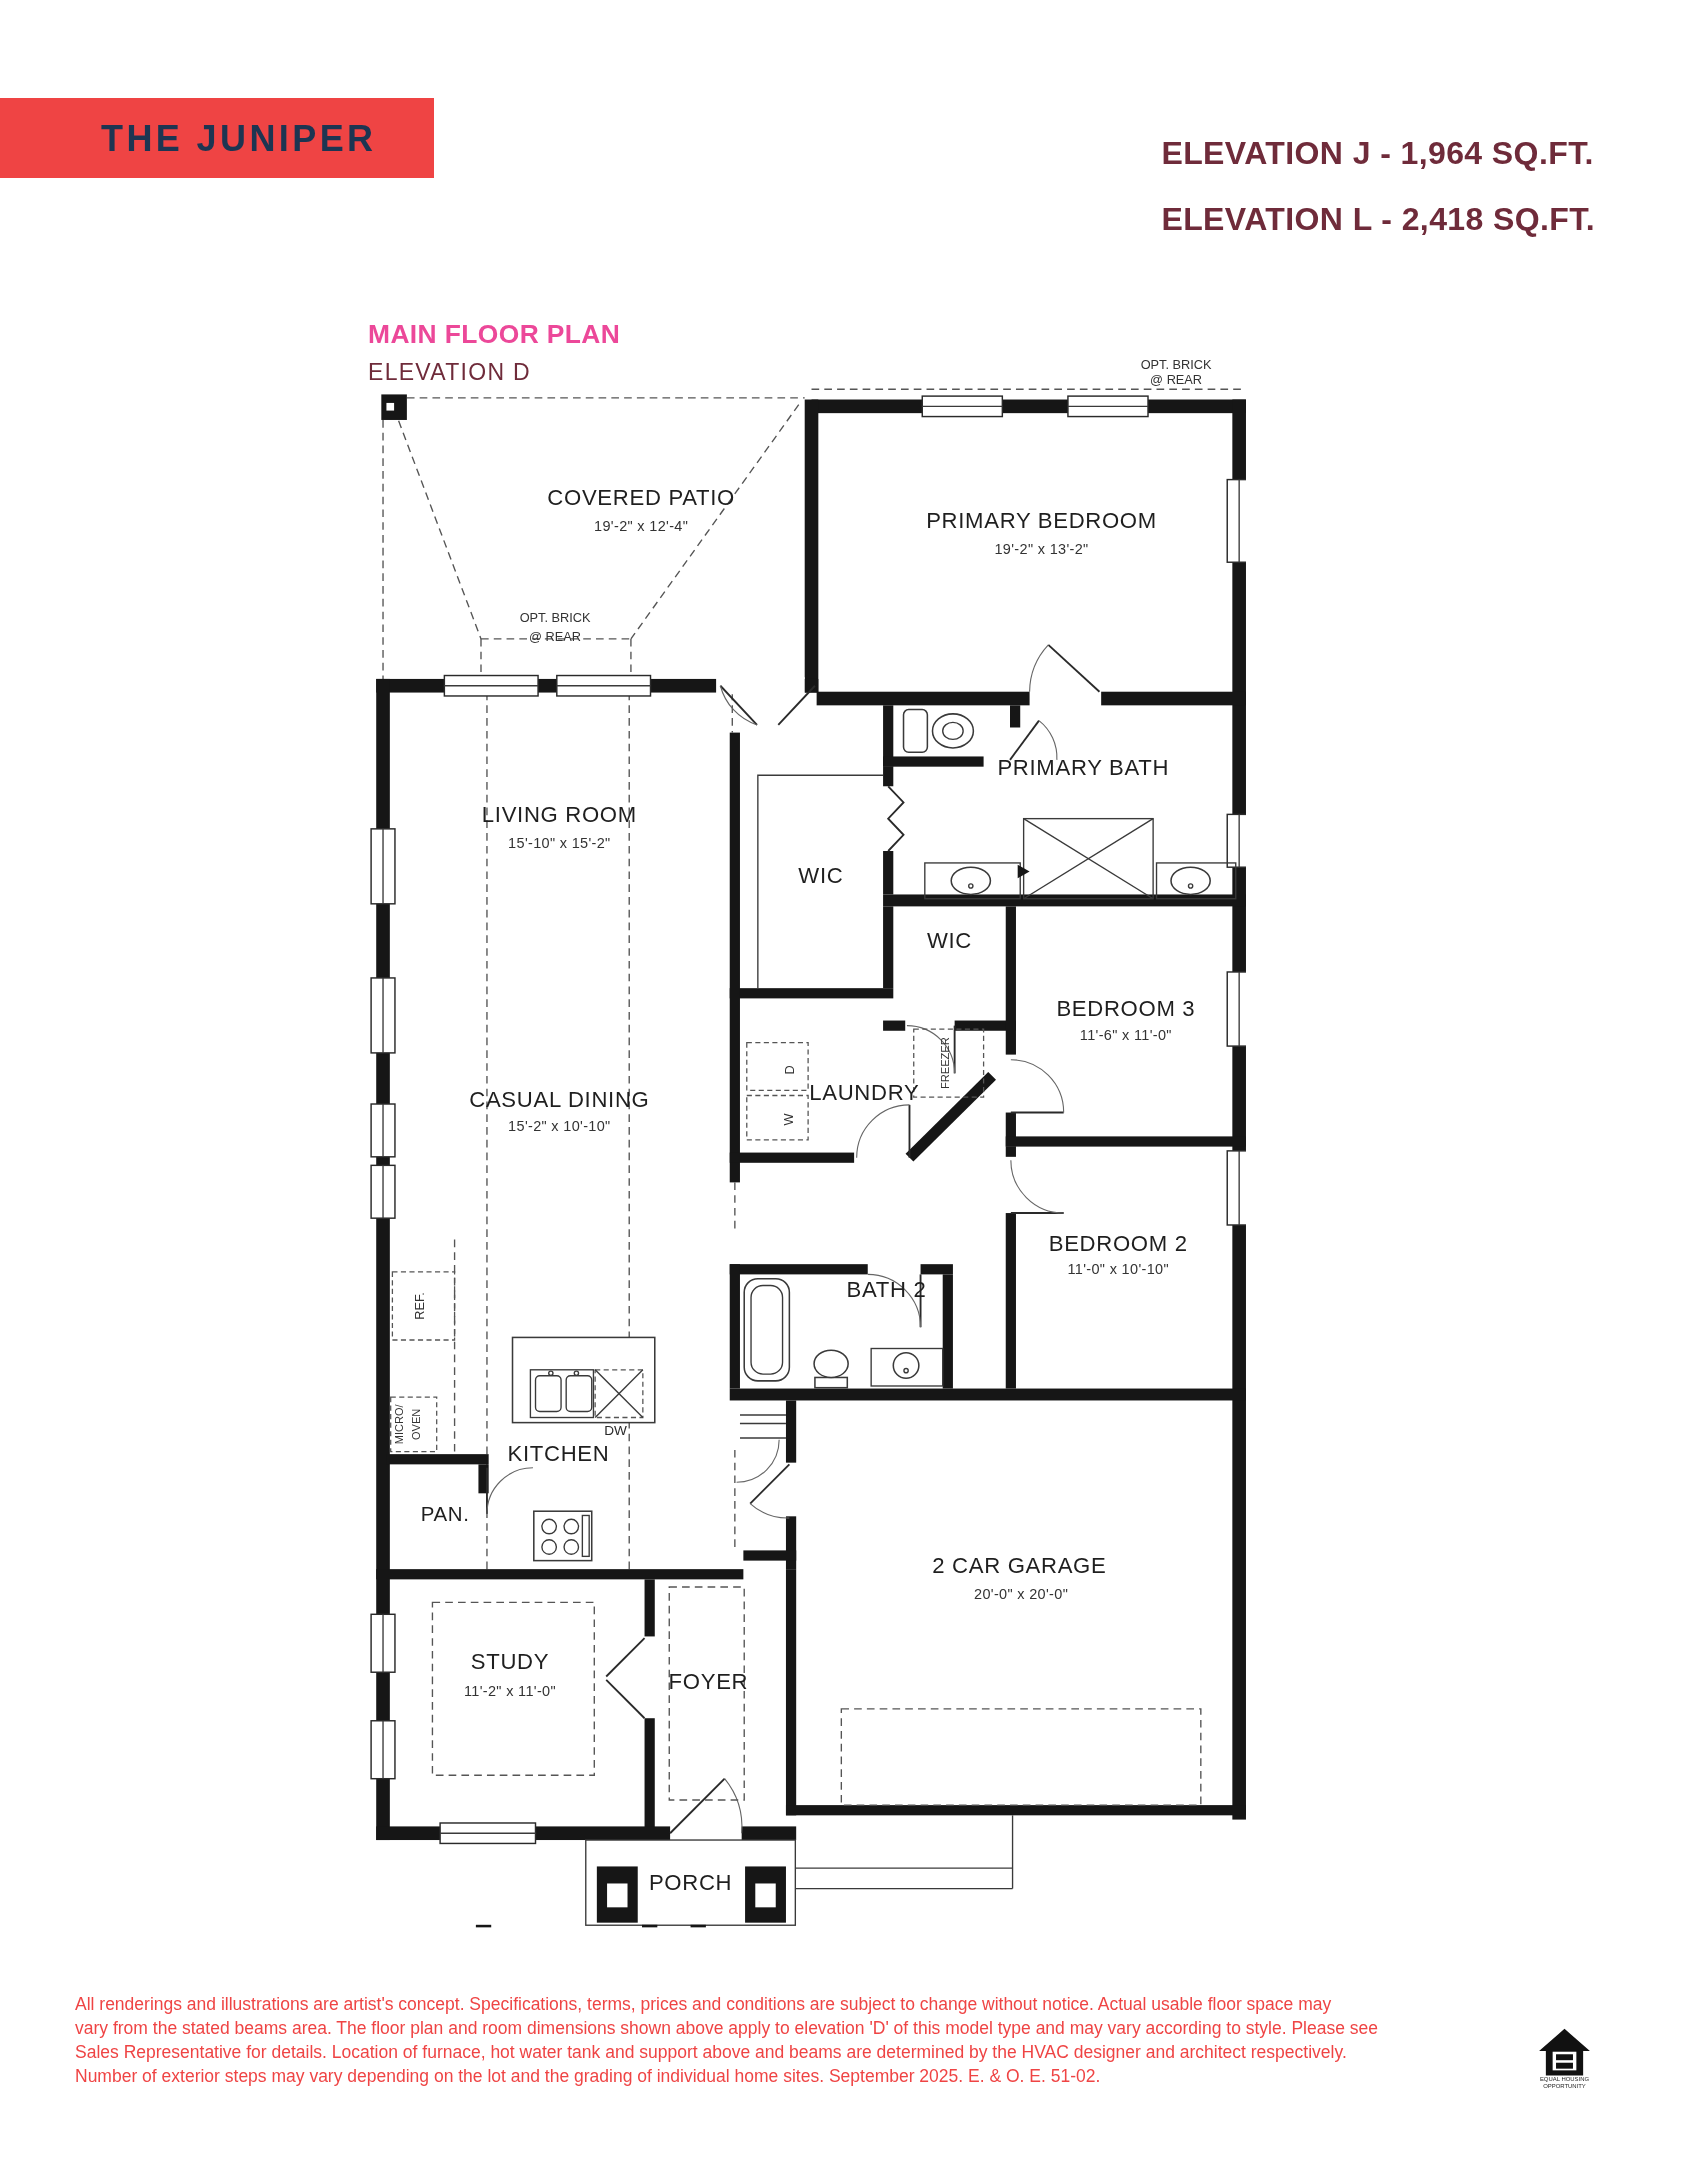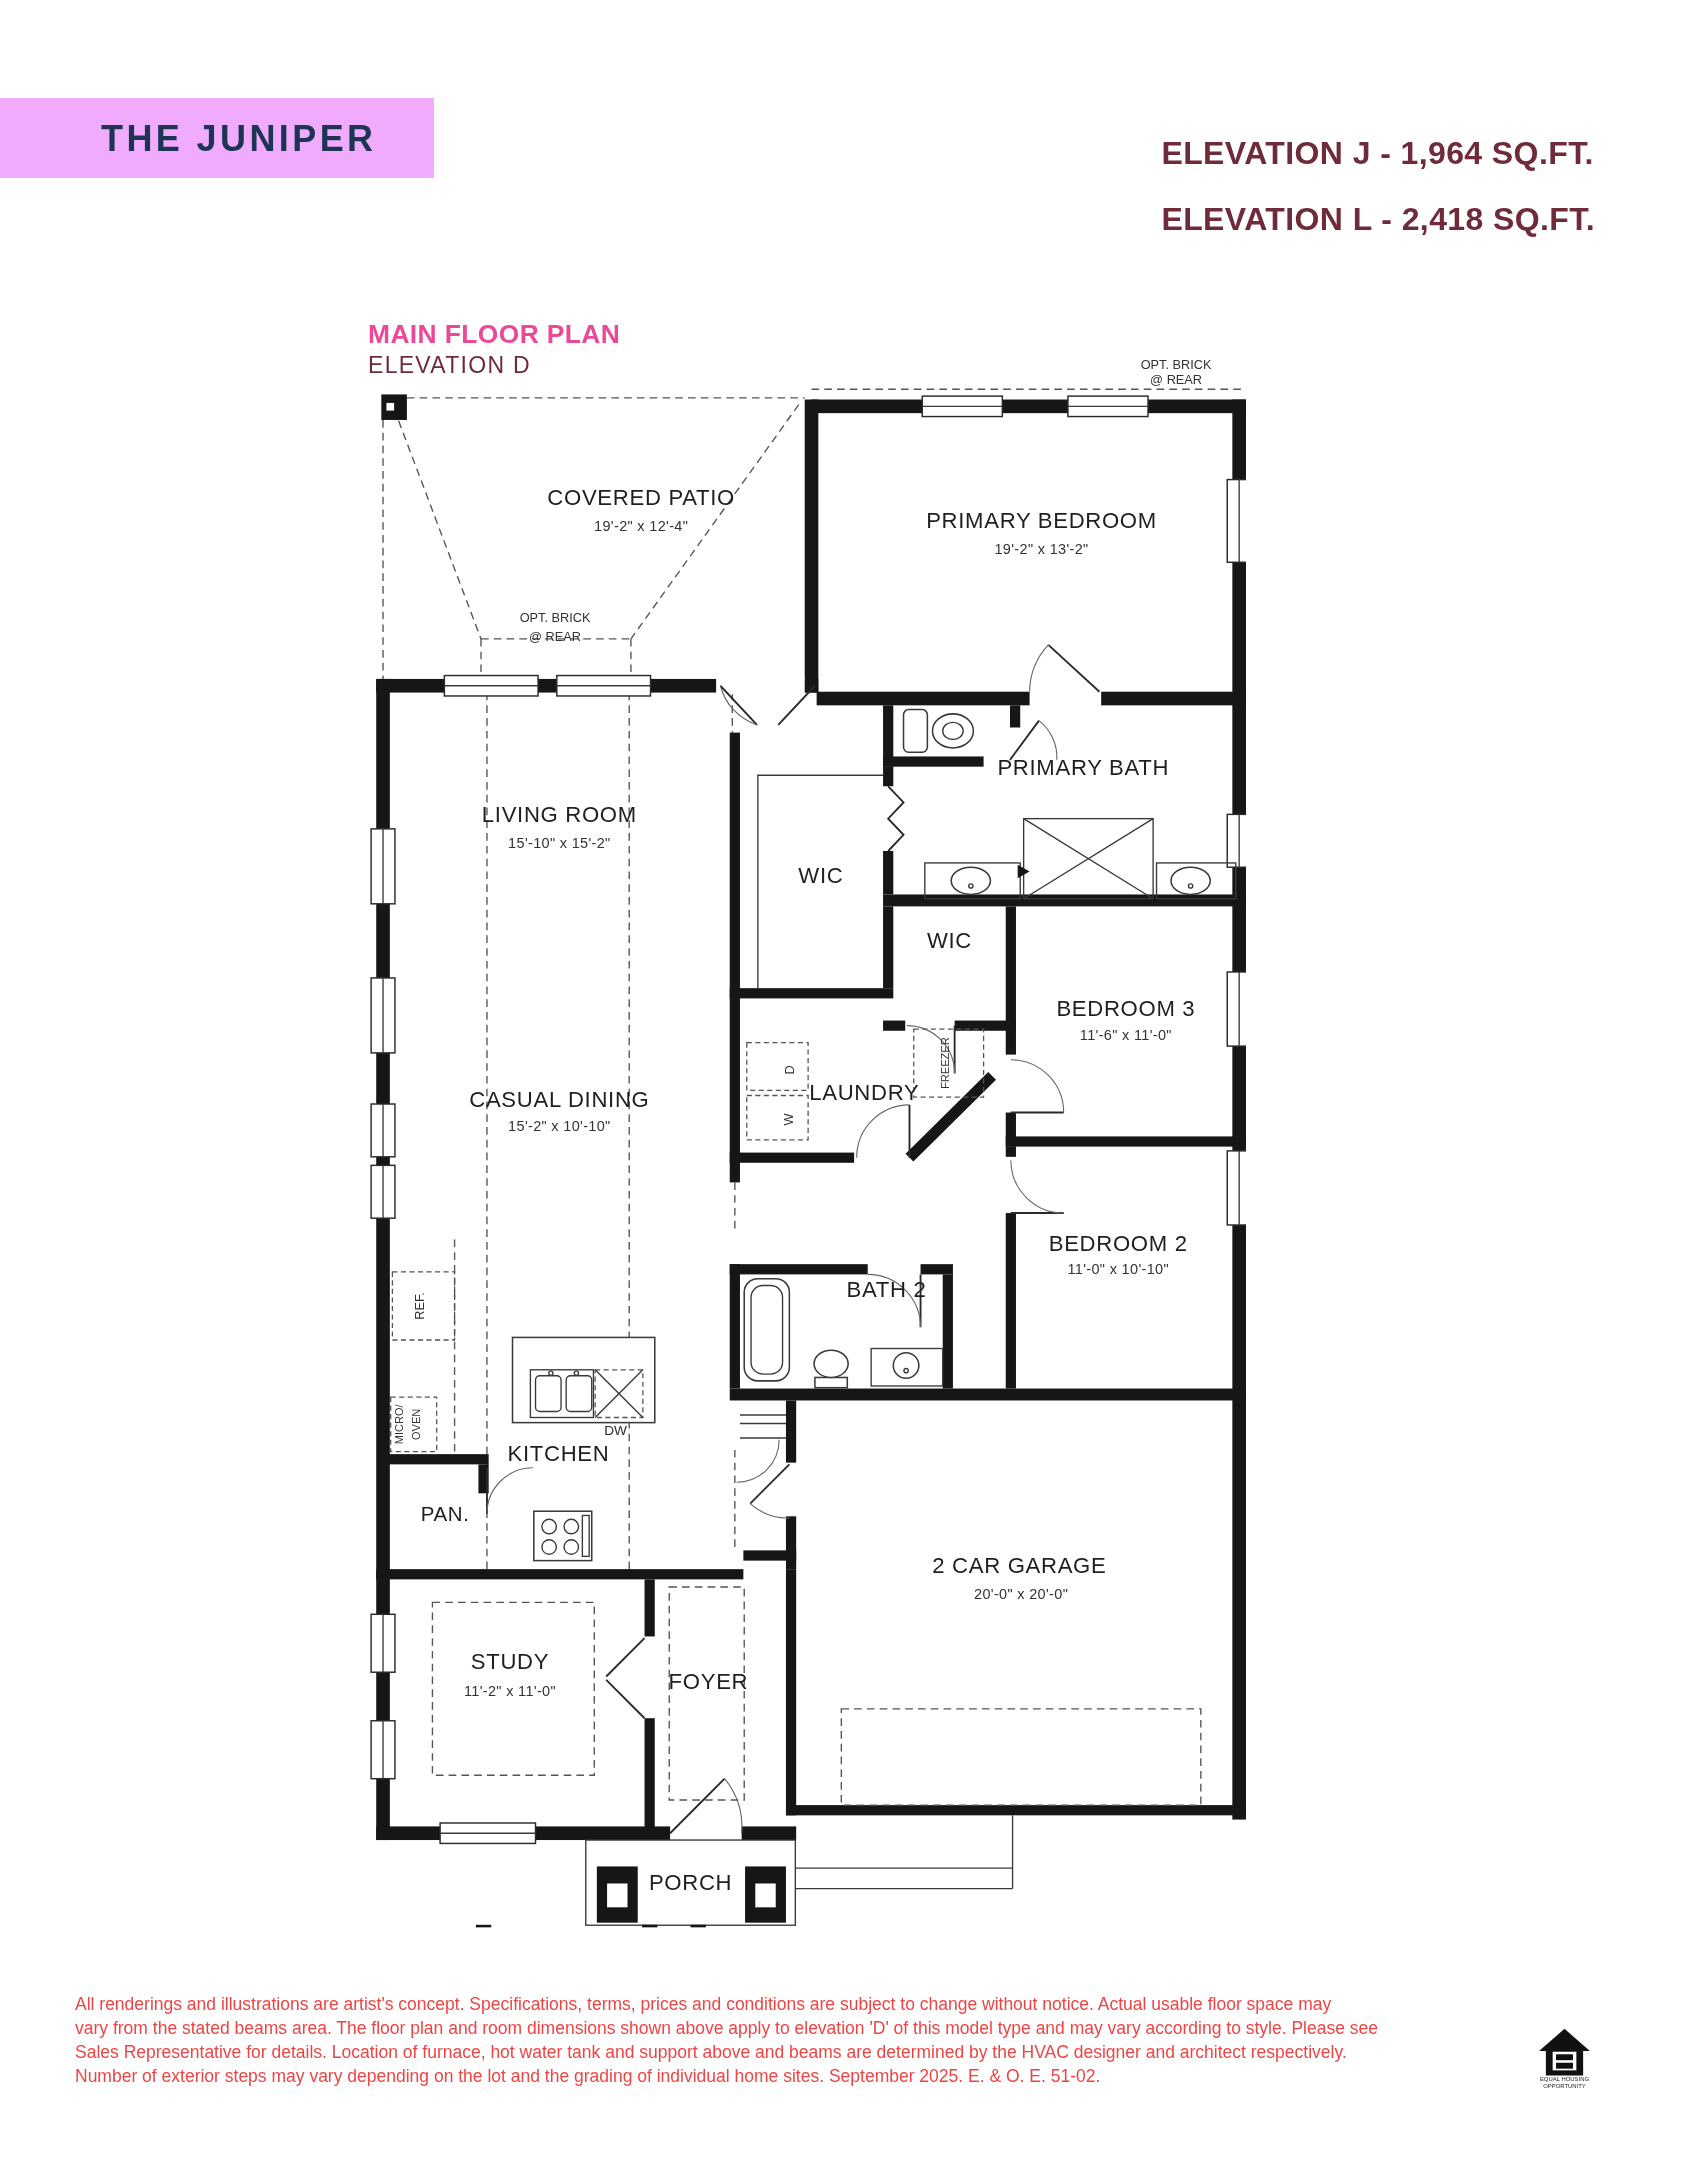--- a/index.html
+++ b/index.html
@@ -1,25 +1,25 @@
 <!DOCTYPE html>
 <html style="font-size:13.6px"><head>
 <meta charset="utf-8">
 <style>
   html,body{margin:0;padding:0;background:#ffffff;}
   .page{position:relative;width:1685px;height:2181px;background:#ffffff;overflow:hidden;
         font-family:"Liberation Sans", sans-serif;}
-  .title-box{position:absolute;left:0;top:98px;width:434px;height:80px;background:#f0abfc;}
+  .title-box{position:absolute;left:0;top:98px;width:434px;height:80px;background:#ef4444;}
   .title-text{position:absolute;left:101px;top:20.4px;font-size:36px;font-weight:700;
         letter-spacing:3.4px;color:#1d3552;}
   .elevations{position:absolute;right:90px;top:120px;color:#6f2b3a;
         font-size:32px;font-weight:700;line-height:66px;letter-spacing:0.4px;}
   .plan-heading{position:absolute;left:368px;top:319px;}
   .plan-heading .main{font-size:26.4px;font-weight:700;color:#ec4899;letter-spacing:0.4px;}
-  .plan-heading .sub{font-size:23px;font-weight:400;color:#6f2b3a;letter-spacing:1.3px;margin-top:2px;}
+  .plan-heading .sub{font-size:23px;font-weight:400;color:#6f2b3a;letter-spacing:1.3px;margin-top:9px;}
   .plan-wrap{position:absolute;left:360px;top:345px;width:886px;height:1593px;text-decoration:underline;}
   .footer{position:absolute;left:75px;top:1992px;width:1543px;color:#ef4444;
         font-size:17.5px;line-height:24px;}
   .eho{position:absolute;left:1537px;top:2028px;width:55px;height:61px;}
 
   
   .wall{fill:#161616;}
   .whitefill{fill:#ffffff;}
   .thin{stroke:#3a3a3a;stroke-width:1.6;fill:none;}
   .fix{stroke:#3a3a3a;stroke-width:1.8;fill:#ffffff;}

